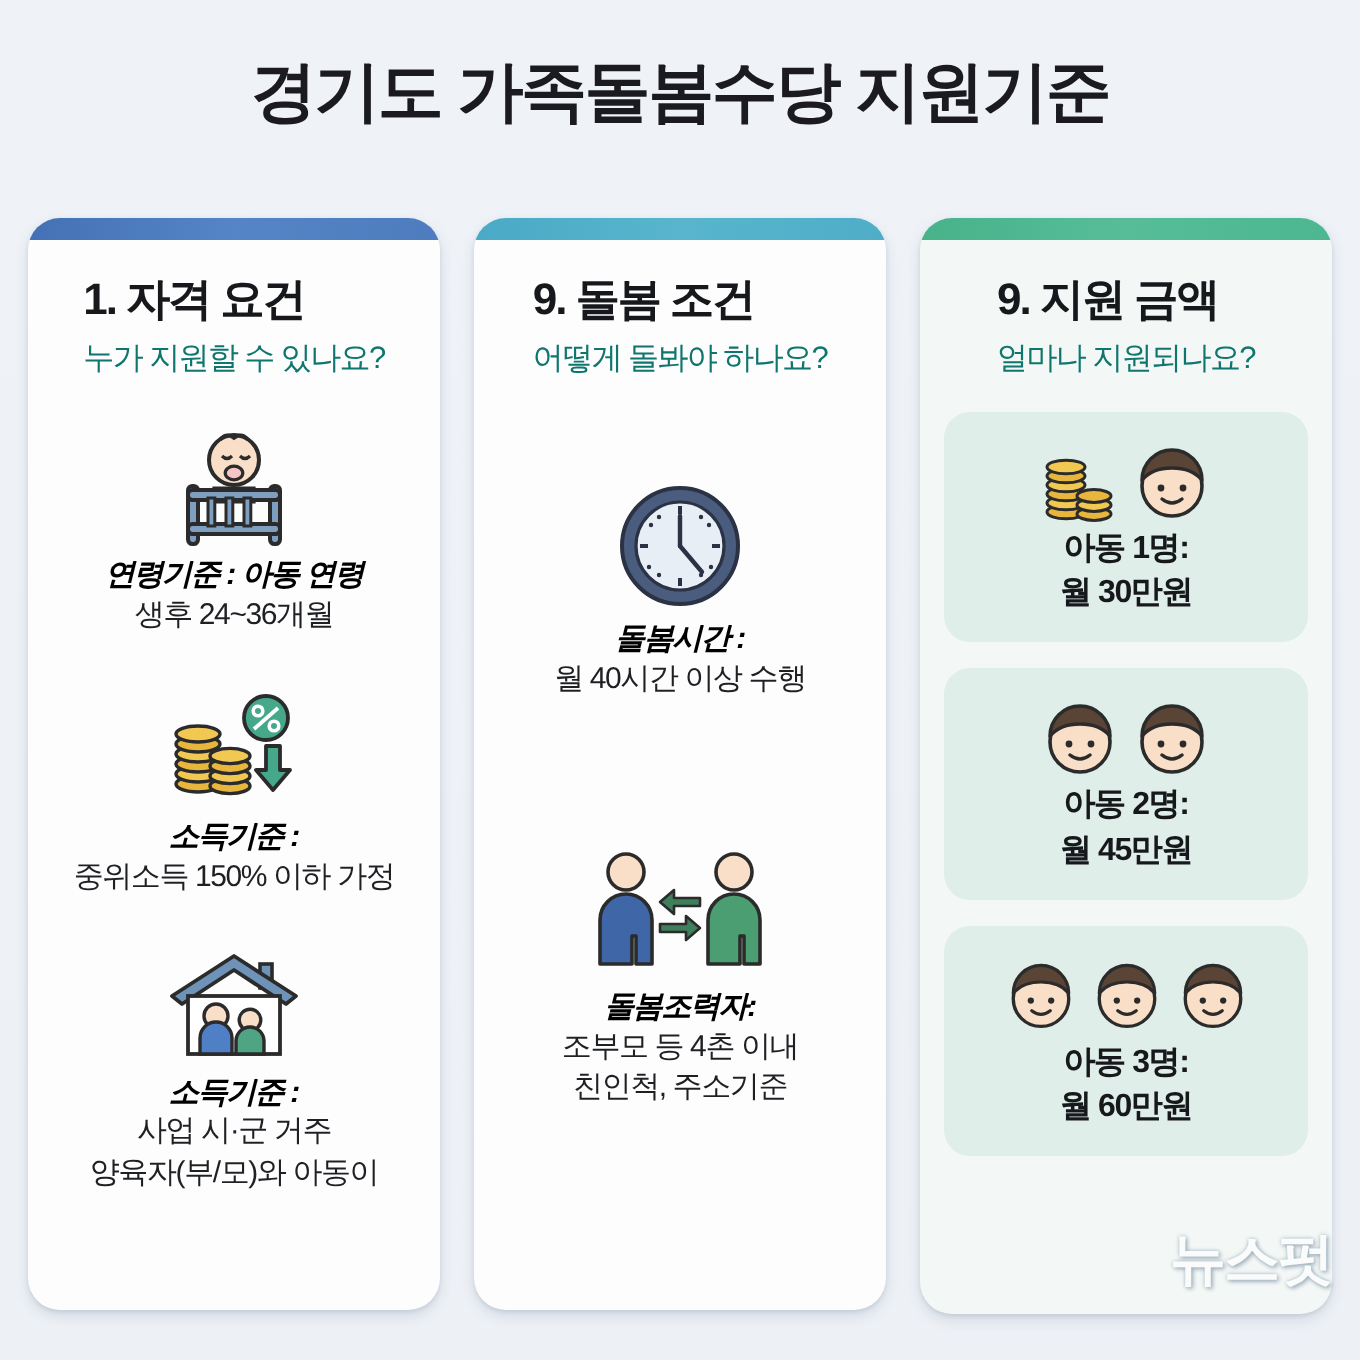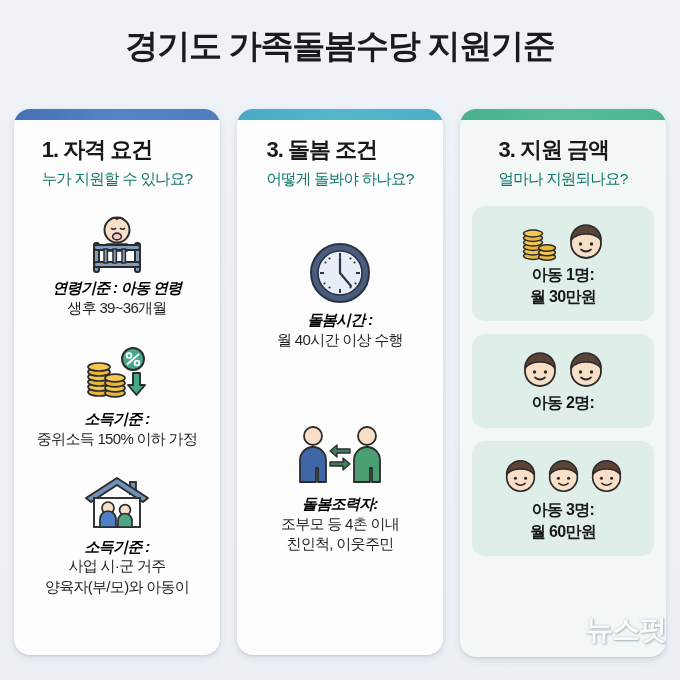--- a/index.html
+++ b/index.html
@@ -217,21 +217,21 @@
             <rect x="8" y="28" width="5" height="29" rx="2.2" fill="#7f9fc0" stroke="#2b2b2b" stroke-width="2"></rect>
             <rect x="49" y="28" width="5" height="29" rx="2.2" fill="#7f9fc0" stroke="#2b2b2b" stroke-width="2"></rect>
             <rect x="8" y="30" width="46" height="5" rx="2.2" fill="#7f9fc0" stroke="#2b2b2b" stroke-width="2"></rect>
             <rect x="8" y="47" width="46" height="5" rx="2.2" fill="#7f9fc0" stroke="#2b2b2b" stroke-width="2"></rect>
             <rect x="18" y="34" width="3.4" height="14" fill="#7f9fc0" stroke="#2b2b2b" stroke-width="1.5"></rect>
             <rect x="27" y="34" width="3.4" height="14" fill="#7f9fc0" stroke="#2b2b2b" stroke-width="1.5"></rect>
             <rect x="36" y="34" width="3.4" height="14" fill="#7f9fc0" stroke="#2b2b2b" stroke-width="1.5"></rect>
           </svg>
         </div>
         <div class="f-label">연령기준 : 아동 연령</div>
-        <div class="f-line">생후 39~36개월</div>
+        <div class="f-line">생후 24~36개월</div>
       </div>
 
       <div class="feature f2">
         <div class="icon-box">
           <svg width="70" height="60" viewBox="0 0 70 60">
 
             <g stroke="#2b2b2b" stroke-width="1.7">
               <ellipse cx="17" cy="46" rx="11" ry="4" fill="#e8b63c"></ellipse>
               <ellipse cx="17" cy="41" rx="11" ry="4" fill="#f0c852"></ellipse>
               <ellipse cx="17" cy="36" rx="11" ry="4" fill="#e8b63c"></ellipse>
@@ -278,21 +278,21 @@
         </div>
         <div class="f-label">소득기준 :</div>
         <div class="f-line">사업 시·군 거주</div>
         <div class="f-line">양육자(부/모)와 아동이</div>
       </div>
     </div>
 
     <div class="card c2">
       <div class="card-topbar"></div>
       <div class="card-head">
-        <div class="card-title">3. 돌봄 조건</div>
+        <div class="card-title">9. 돌봄 조건</div>
         <div class="card-sub">어떻게 돌봐야 하나요?</div>
       </div>
 
       <div class="feature f1">
         <div class="icon-box">
           <svg width="66" height="66" viewBox="0 0 66 66">
             <circle cx="33" cy="33" r="29" fill="#4a5d7e" stroke="#2b3244" stroke-width="2"></circle>
             <circle cx="33" cy="33" r="22" fill="#e8eef6" stroke="#2b3244" stroke-width="1.6"></circle>
             <g fill="#2b3244">
               <rect x="32" y="13" width="2" height="4"></rect>
@@ -325,28 +325,28 @@
 
             <circle cx="73" cy="12" r="9" fill="#fadfc8" stroke="#2b2b2b" stroke-width="1.8"></circle>
             <path d="M60 58 v-22 a13 13 0 0 1 26 0 v22 h-8 v-14 h-2 v14 z" fill="#4a9e72" stroke="#2b2b2b" stroke-width="1.8" stroke-linejoin="round"></path>
 
             <path d="M56 25 h-13 l0 -4 l-7 6 l7 6 l0 -4 h13 z" fill="#3f7f5c" stroke="#2b2b2b" stroke-width="1.3" stroke-linejoin="round"></path>
             <path d="M36 38 h13 l0 -4 l7 6 l-7 6 l0 -4 h-13 z" fill="#3f7f5c" stroke="#2b2b2b" stroke-width="1.3" stroke-linejoin="round"></path>
           </svg>
         </div>
         <div class="f-label">돌봄조력자:</div>
         <div class="f-line">조부모 등 4촌 이내</div>
-        <div class="f-line">친인척, 이웃주민</div>
+        <div class="f-line">친인척, 주소기준</div>
       </div>
     </div>
 
     <div class="card c3">
       <div class="card-topbar"></div>
       <div class="card-head">
-        <div class="card-title">3. 지원 금액</div>
+        <div class="card-title">9. 지원 금액</div>
         <div class="card-sub">얼마나 지원되나요?</div>
       </div>
 
       <div class="amount-list">
 
         <div class="amount-box">
           <div class="icons">
             <svg width="40" height="42" viewBox="0 0 40 42">
               <g stroke="#2b2b2b" stroke-width="1.5">
                 <ellipse cx="13" cy="36" rx="9.5" ry="3.4" fill="#e8b63c"></ellipse>
@@ -383,20 +383,21 @@
             </svg>
             <svg width="40" height="40" viewBox="0 0 40 40">
               <circle cx="20" cy="22" r="15" fill="#fadfc8" stroke="#2b2b2b" stroke-width="1.8"></circle>
               <path d="M5 19 a15 15 0 0 1 30 0 q-5 -6 -15 -6 q-10 0 -15 6 z" fill="#5a4436" stroke="#2b2b2b" stroke-width="1.7" stroke-linejoin="round"></path>
               <circle cx="14.5" cy="23" r="1.7" fill="#2b2b2b"></circle>
               <circle cx="25.5" cy="23" r="1.7" fill="#2b2b2b"></circle>
               <path d="M15 28.5 q5 4 10 0" fill="none" stroke="#2b2b2b" stroke-width="1.7" stroke-linecap="round"></path>
             </svg>
           </div>
           <div class="a-line">아동 2명:</div>
+          <div class="a-line">월 45만원</div>
         </div>
 
         <div class="amount-box">
           <div class="icons">
             <svg width="37" height="37" viewBox="0 0 40 40">
               <circle cx="20" cy="22" r="15" fill="#fadfc8" stroke="#2b2b2b" stroke-width="1.8"></circle>
               <path d="M5 19 a15 15 0 0 1 30 0 q-5 -6 -15 -6 q-10 0 -15 6 z" fill="#5a4436" stroke="#2b2b2b" stroke-width="1.7" stroke-linejoin="round"></path>
               <circle cx="14.5" cy="23" r="1.7" fill="#2b2b2b"></circle>
               <circle cx="25.5" cy="23" r="1.7" fill="#2b2b2b"></circle>
               <path d="M15 28.5 q5 4 10 0" fill="none" stroke="#2b2b2b" stroke-width="1.7" stroke-linecap="round"></path>

